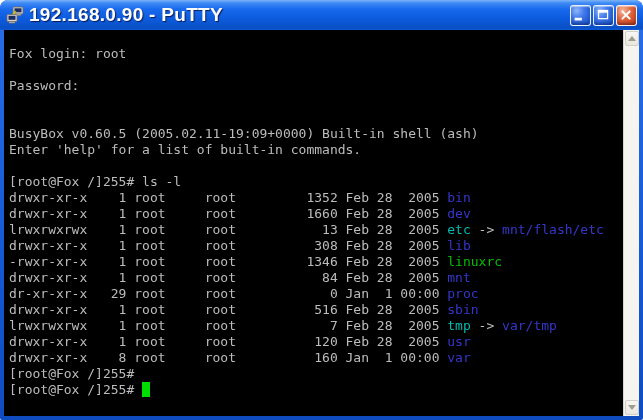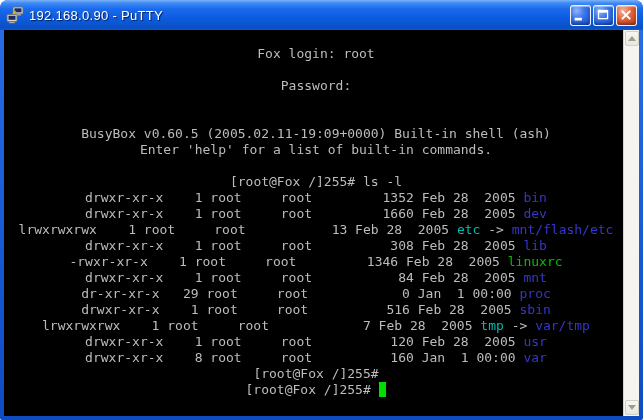--- a/index.html
+++ b/index.html
@@ -10,37 +10,36 @@
     font-family:"Liberation Sans",sans-serif;
   }
   
   .titlebar{
     height:30px; display:flex; align-items:center; padding:0 6px 0 6px; box-sizing:border-box;
     background:linear-gradient(180deg,#7db3f9 0%,#3f8bf4 10%,#1a6aee 30%,#0d5ce0 60%,#0a50c4 92%,#0c58d8 100%);
     border-radius:7px 7px 0 0;
   }
   .title-icon{width:18px;height:18px;margin-right:5px;flex:0 0 auto;}
   .title-text{
-    color:#ffffff; font-weight:normal; font-size:13px; letter-spacing:.3px;
+    color:#ffffff; font-weight:bold; font-size:19px; letter-spacing:.3px;
     text-shadow:1px 1px 1px rgba(0,0,30,.7); white-space:nowrap; flex:1 1 auto;
   }
   .controls{display:flex; gap:2px; margin-left:auto;}
   .wbtn{
     width:21px;height:21px; padding:0; border-radius:3px; cursor:pointer;
     border:1px solid rgba(255,255,255,.9); box-sizing:border-box;
     display:flex;align-items:center;justify-content:center;
     box-shadow:inset 0 1px 1px rgba(255,255,255,.5), inset 0 -2px 3px rgba(0,0,40,.35);
   }
   .wbtn-blue{background:radial-gradient(circle at 30% 25%,#8fb5f9 0%,#3f78ec 40%,#1c55cc 85%);}
   .wbtn-close{background:radial-gradient(circle at 30% 25%,#f5b49a 0%,#e2653c 45%,#c23d14 90%);}
   
   .terminal{
     position:absolute; left:4px; right:4px; top:30px; bottom:4px;
     background:#000000;
-    text-align:center;
   }
   .term-content{
     position:absolute; left:0; top:0; right:16px; bottom:0; overflow:hidden;
     padding:0 0 0 5px;
     font-family:"DejaVu Sans Mono","Liberation Mono",monospace;
     font-size:13px; line-height:16px; white-space:pre;
   }
   .term-line{height:16px;}
   
   .scrollbar{

